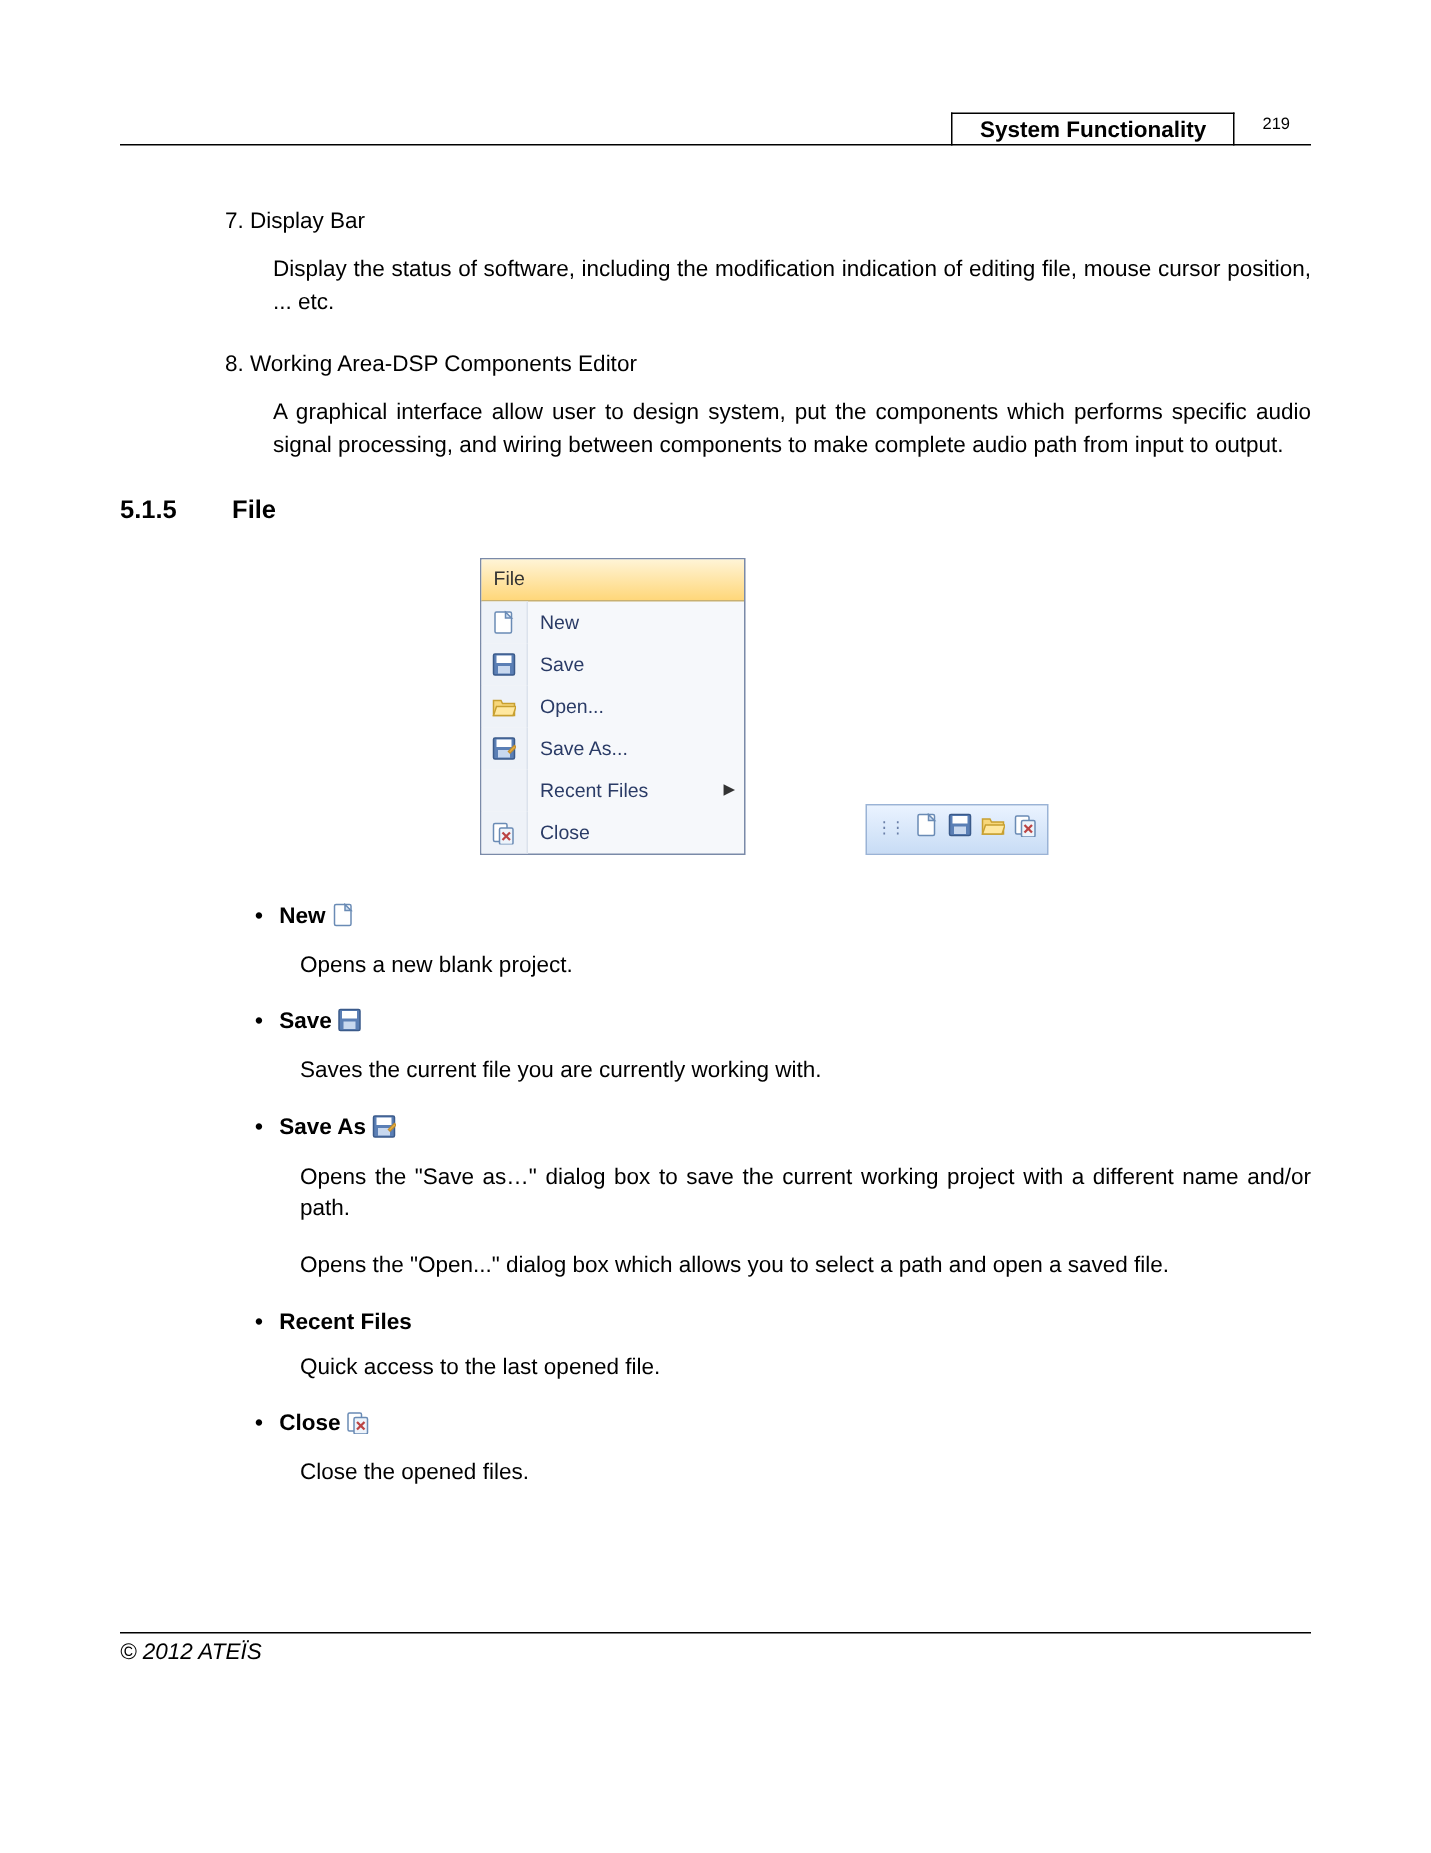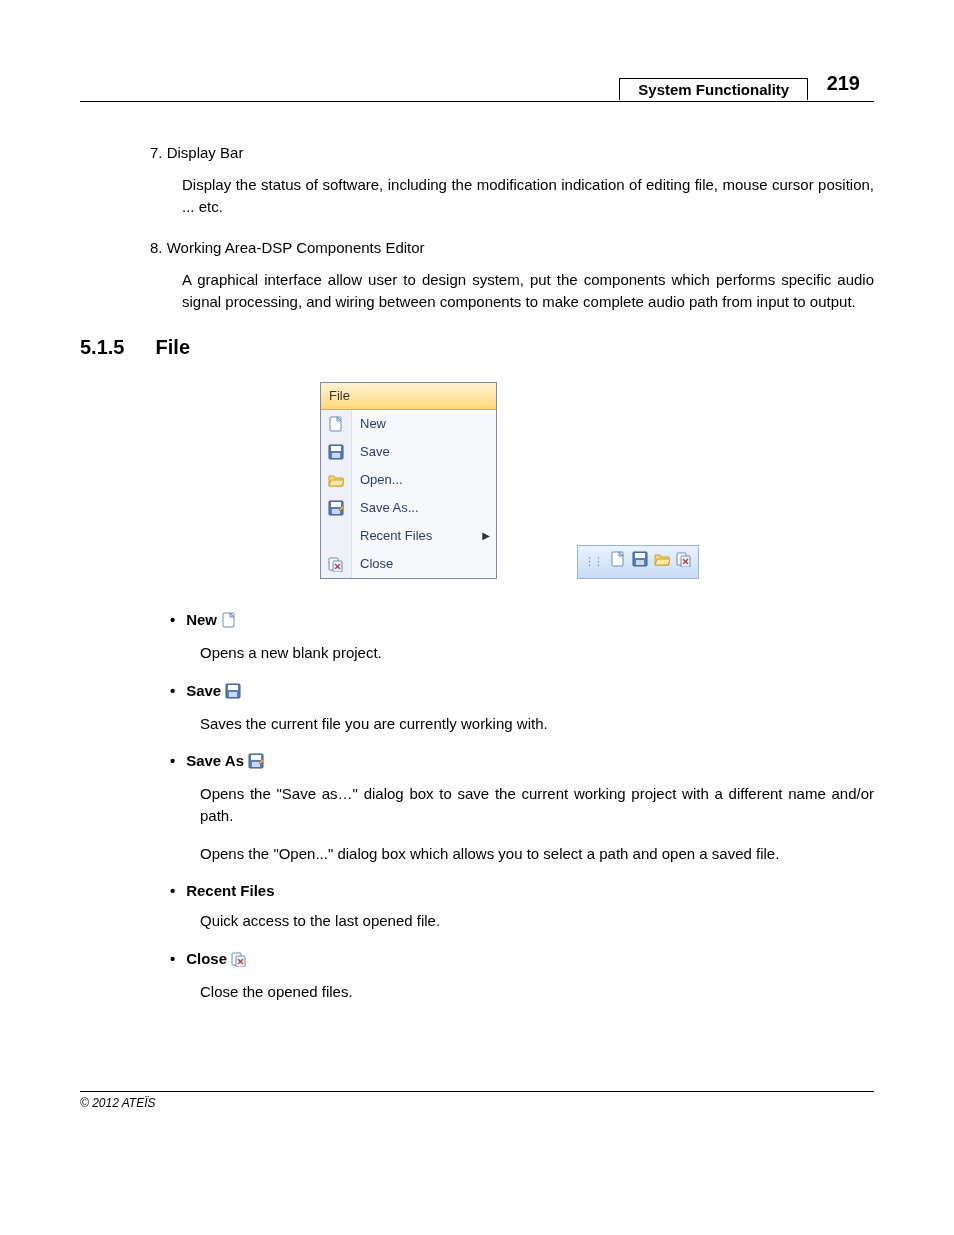--- a/index.html
+++ b/index.html
@@ -26,41 +26,41 @@
     font-weight: bold;
     font-size: 15px;
     display: inline-block;
     border: 1px solid #000;
     border-bottom: none;
     padding: 2px 18px;
     position: relative;
     top: 5px;
   }
   .header-page {
-    font-weight: bold;
-    font-size: 20px;
+    font-weight: normal;
+    font-size: 11px;
     display: inline-block;
     padding: 2px 14px;
   }
   .content {
     padding-left: 70px;
     font-size: 15px;
     line-height: 1.45;
   }
   .item-num {
     margin-bottom: 10px;
   }
   .item-body {
     padding-left: 32px;
     text-align: justify;
     margin-bottom: 20px;
   }
   .section-head {
     font-weight: bold;
-    font-size: 20px;
+    font-size: 17px;
     margin: 18px 0 20px -70px;
   }
   .section-num { display:inline-block; width:70px; }
   .figures {
     display: flex;
     align-items: flex-end;
     gap: 80px;
     margin: 10px 0 30px 170px;
   }
   .menu-box {
@@ -114,21 +114,21 @@
   .bullet-item .dot { display:inline-block; width:12px;}
   .bullet-desc { margin-left: 50px; margin-bottom:16px; text-align: justify;}
   .footer {
     position:absolute;
     bottom:40px;
     left:80px;
     right:80px;
     border-top:1.5px solid #000;
     padding-top:4px;
     font-style:italic;
-    font-size:12px;
+    font-size:15px;
   }
   .ic { width:16px; height:16px; }
   .inline-ic { display:inline-block; vertical-align:-3px; }
 </style>
 </head>
 <body>
 
 <div class="page">
 
   <div class="header-row">

